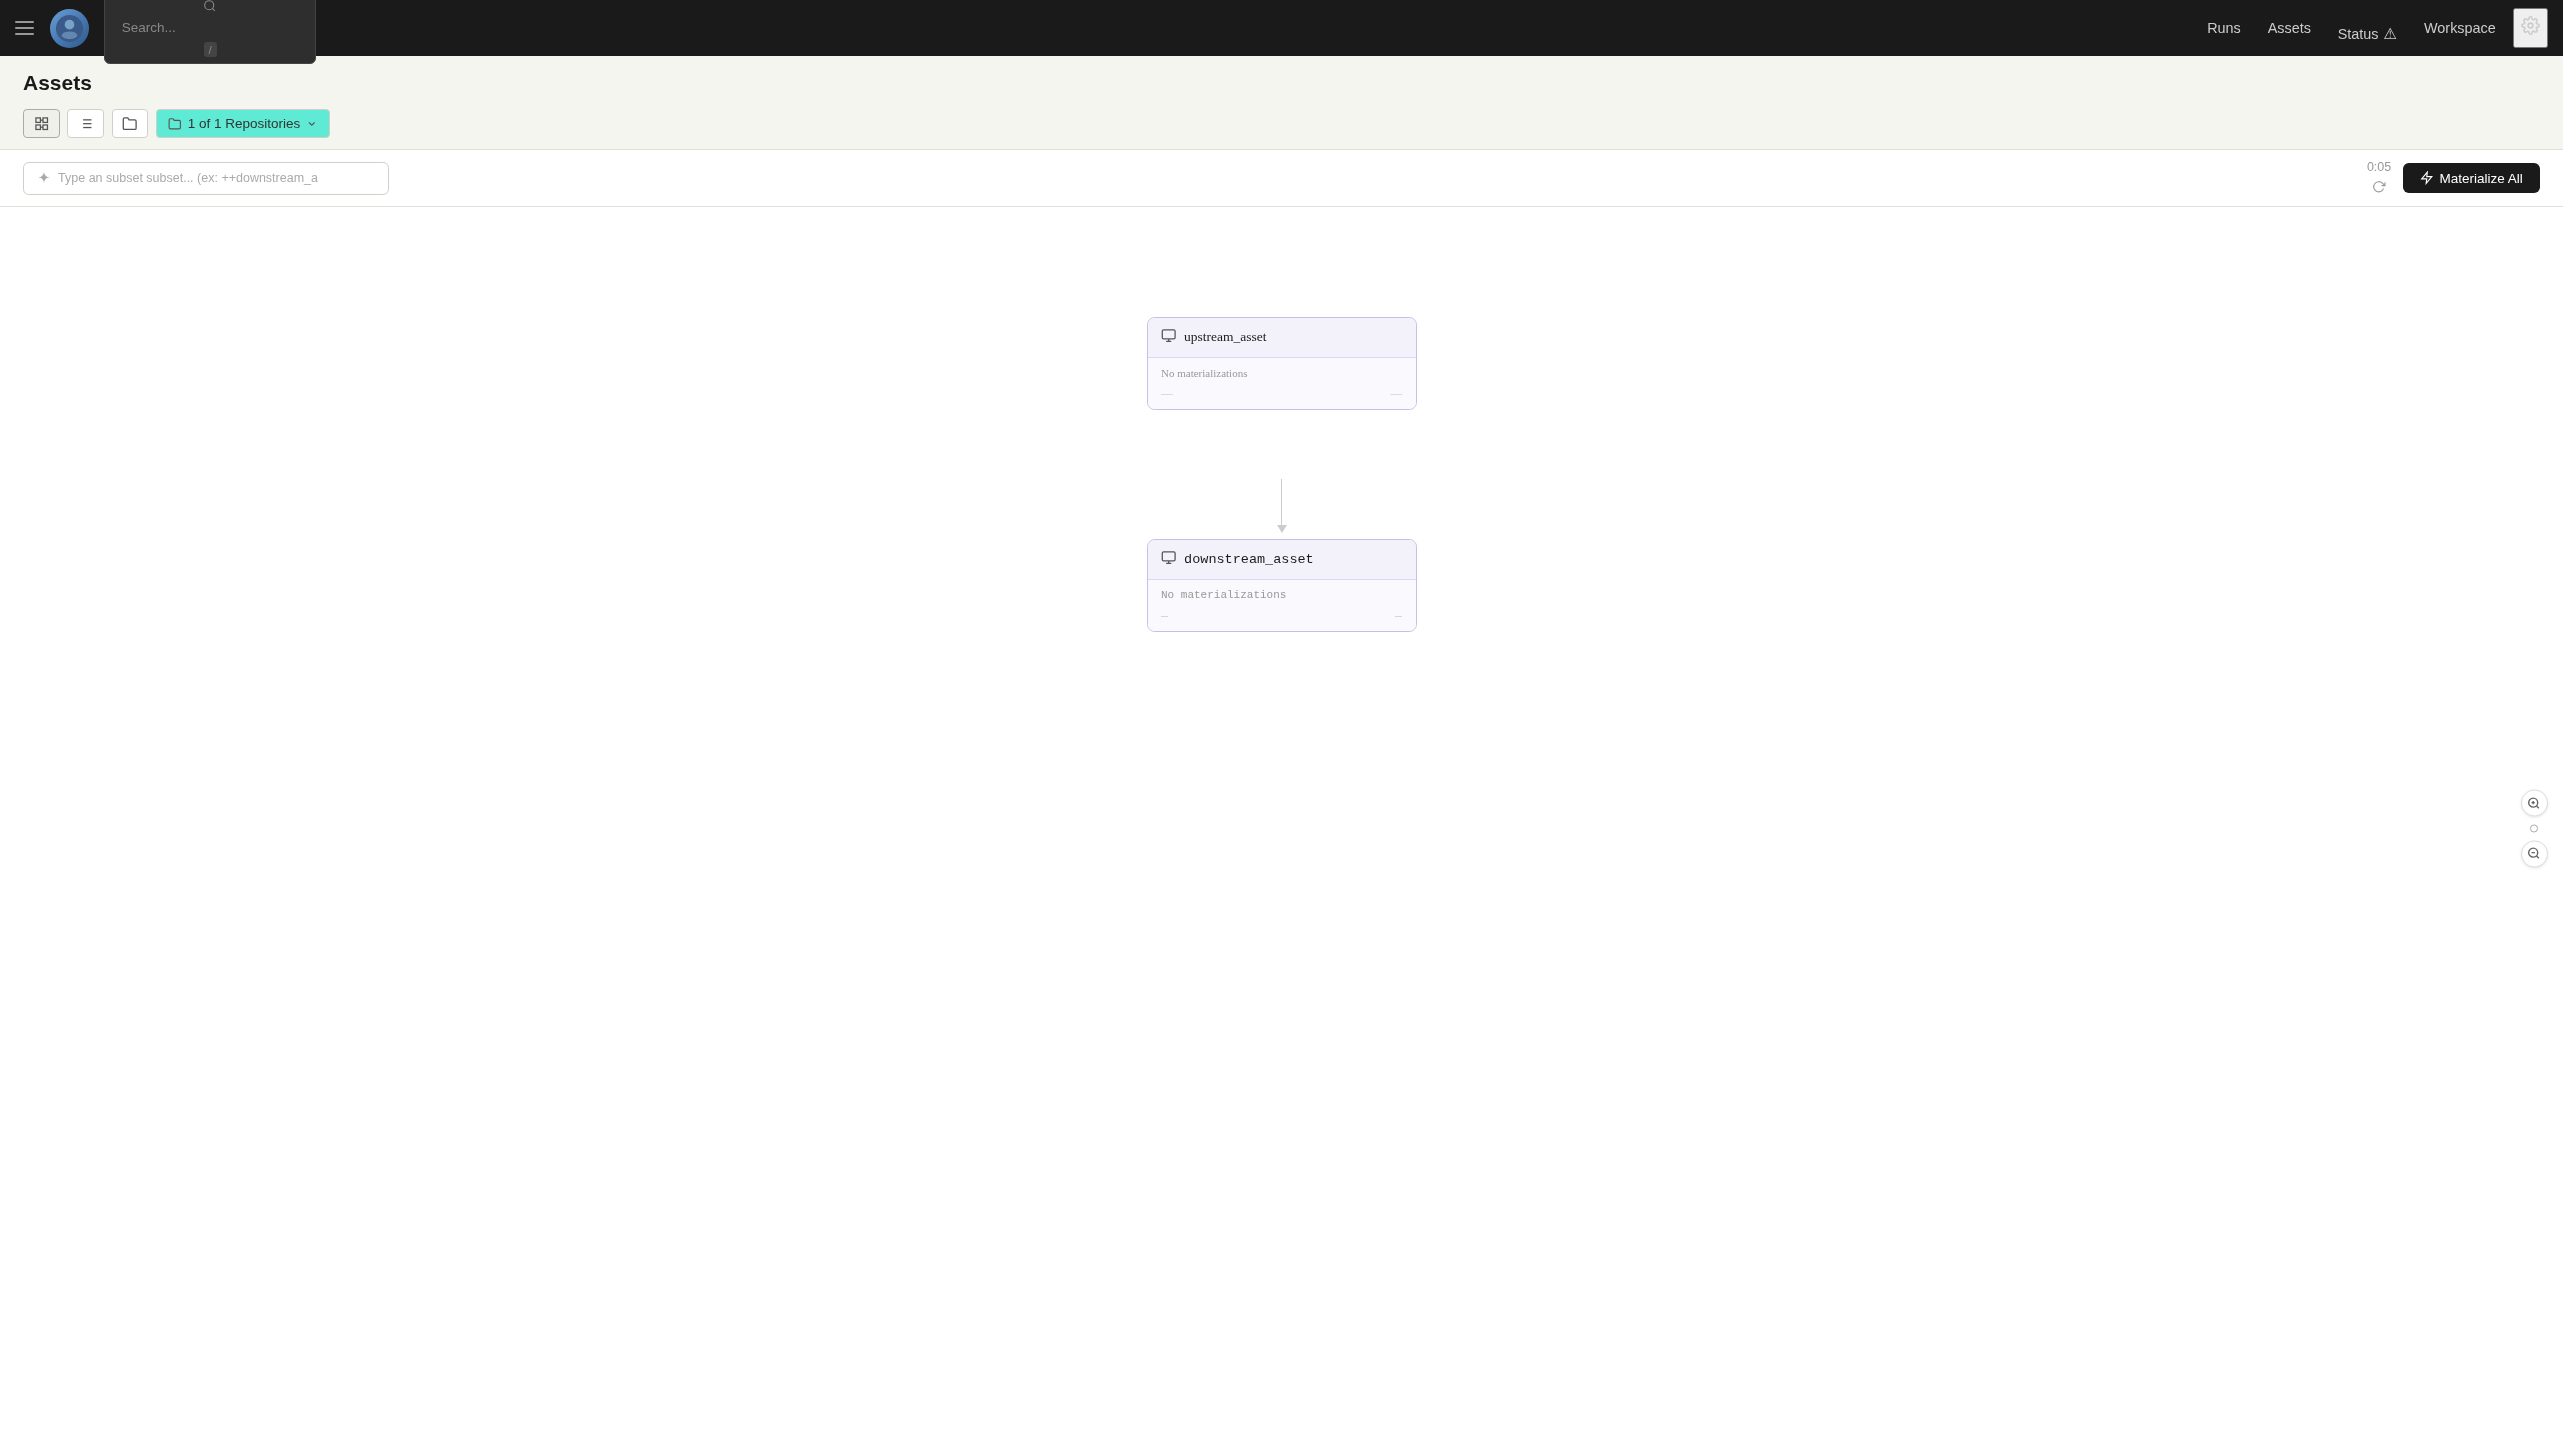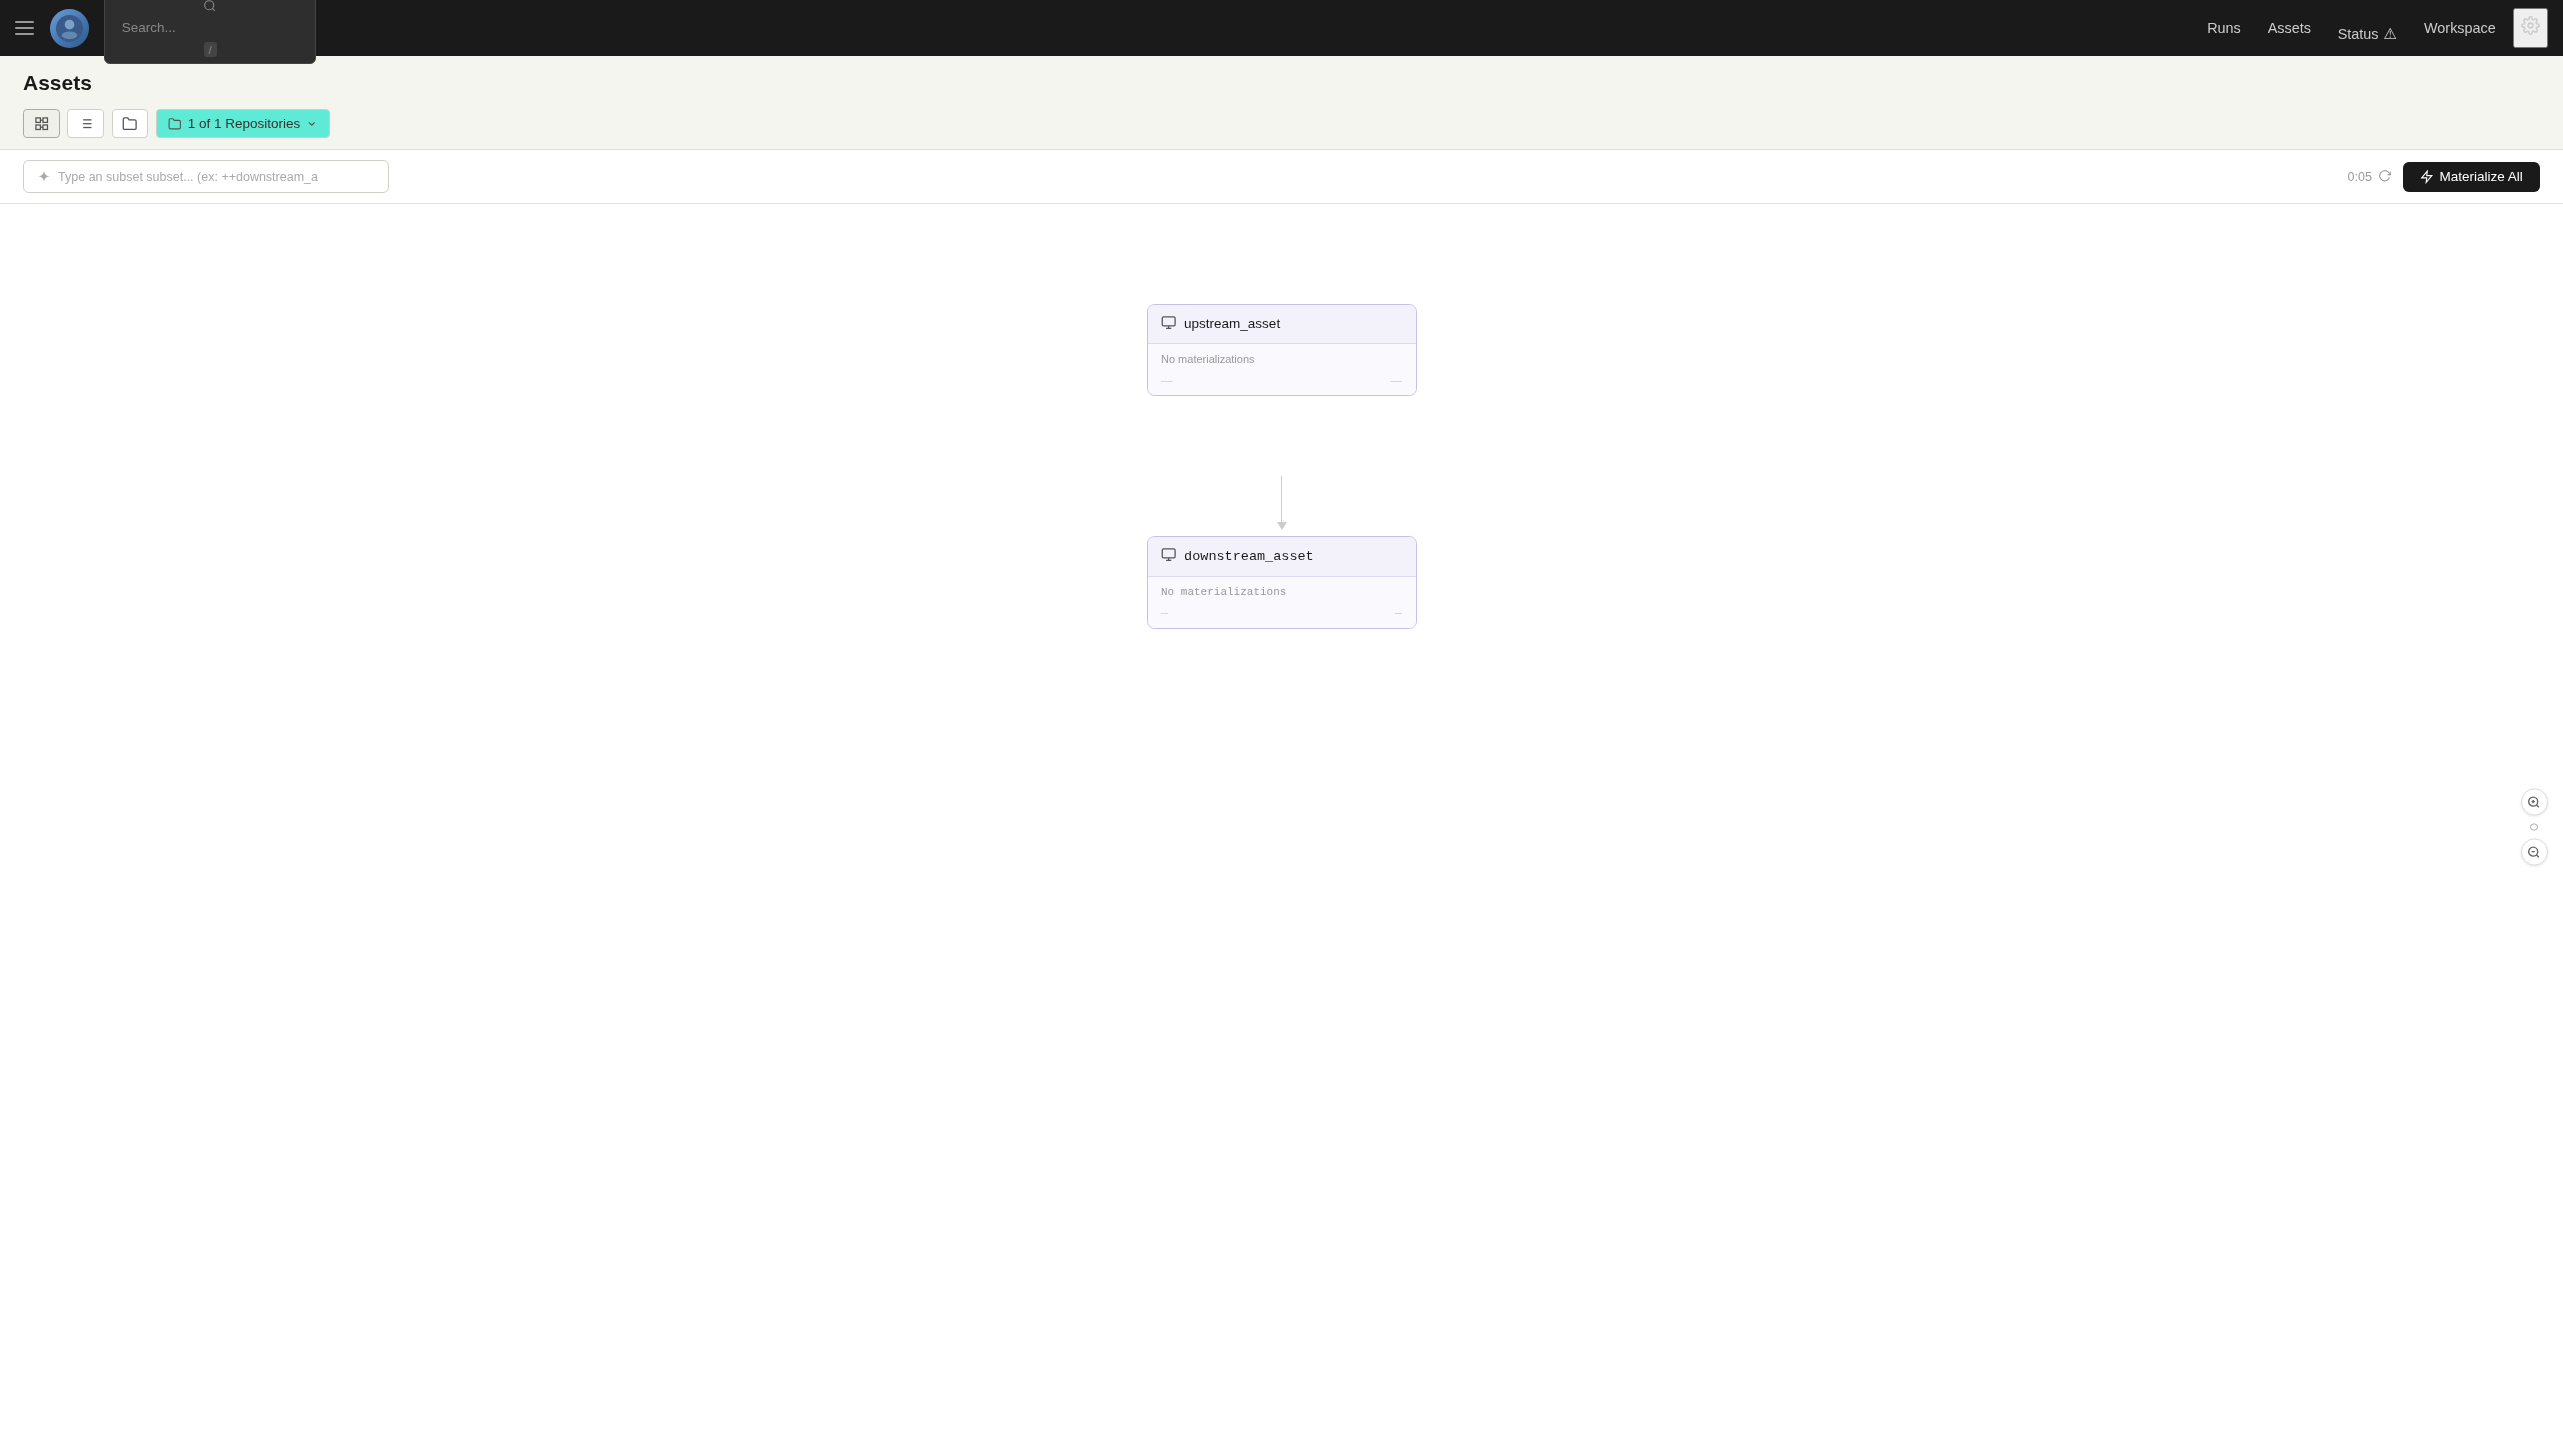--- a/index.html
+++ b/index.html
@@ -176,20 +176,21 @@
       color: #aaa;
     }
     .subset-icon { font-size: 15.4px; color: #aaa; }
     .canvas-spacer { flex: 1; }
     .timer {
       color: #999;
       font-size: 12.5px;
       display: flex;
       align-items: center;
       gap: 5.8px;
+      flex-direction: column;
     }
     .refresh-icon { cursor: pointer; font-size: 13.5px; color: #999; }
     .materialize-btn {
       background: #1a1a1a;
       color: #fff;
       border: none;
       border-radius: 5.8px;
       padding: 7.7px 17.3px;
       font-size: 13.5px;
       cursor: pointer;
@@ -405,21 +406,21 @@
     <button class="materialize-btn">
       <svg width="13.5" height="13.5" viewBox="0 0 24 24" fill="none" stroke="white" stroke-width="2">
         <polygon points="13 2 3 14 12 14 11 22 21 10 12 10 13 2"></polygon>
       </svg>
       <span>Materialize All</span>
     </button>
   </div>
 
   <div class="canvas">
 
-    <div class="asset-node" style="left: calc(50% - 135px); top: 100px;">
+    <div class="asset-node" style="left: calc(50% - 135px); top: 110px; font-family: Liberation Serif, serif;">
       <div class="asset-node-header">
         <span class="asset-icon">
           <svg width="15.4" height="15.4" viewBox="0 0 24 24" fill="none" stroke="#555" stroke-width="2">
             <rect x="2" y="3" width="20" height="14" rx="2"></rect>
               <line x1="8" y1="21" x2="16" y2="21"></line>
               <line x1="12" y1="17" x2="12" y2="21"></line>
           </svg>
         </span>
         <span class="asset-name">upstream_asset</span>
       </div>

